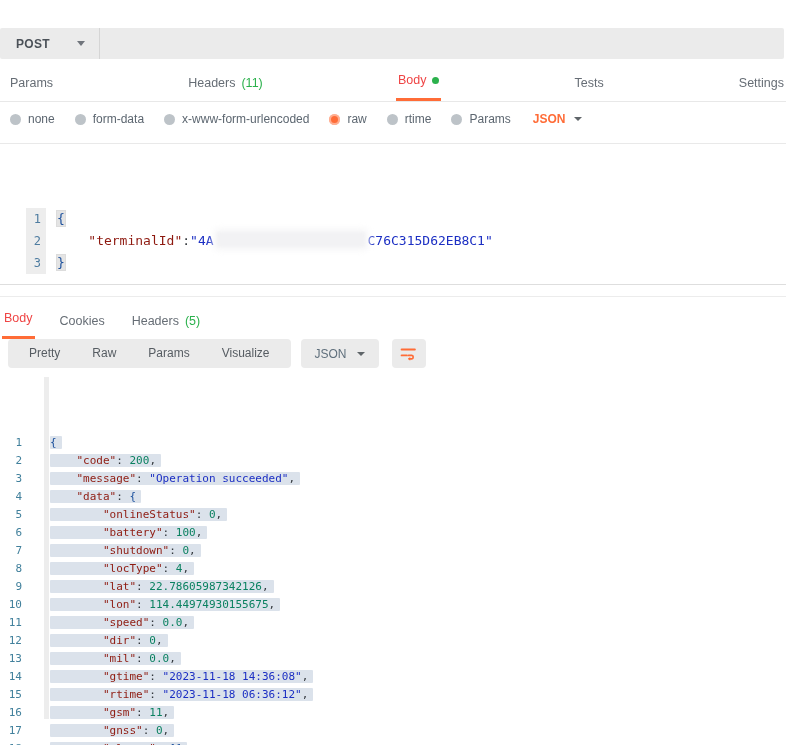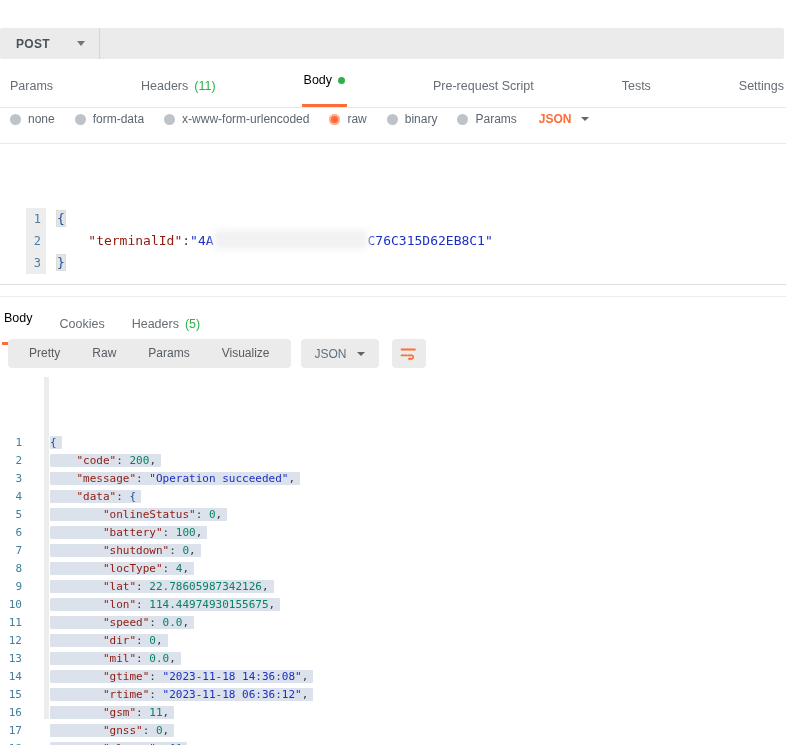--- a/index.html
+++ b/index.html
@@ -20,21 +20,21 @@
   .method .m-label{font-size:12px;font-weight:bold;color:#4b5158;letter-spacing:.3px;}
   .caret{width:0;height:0;border-left:4px solid transparent;border-right:4px solid transparent;
     border-top:5px solid #70757c;display:inline-block;}
   .url-text{flex:1;padding-left:13px;font-size:12.5px;color:#4b5158;white-space:nowrap;overflow:hidden;}
 
   
   .req-tabs{position:absolute;top:59px;left:0;width:786px;display:flex;gap:23px;
     padding-left:8px;border-bottom:1px solid #e8e8e8;justify-content:space-between;}
   .tab{display:inline-flex;align-items:center;gap:6px;padding:14px 2px 9px;font-size:12.5px;
     color:#666d75;cursor:pointer;white-space:nowrap;}
-  .tab.active{color:#000000;border-bottom:3px solid var(--accent);padding-bottom:17px;}
+  .tab.active{color:#ef4444;border-bottom:3px solid var(--accent);padding-bottom:11px;}
   .dot{width:7px;height:7px;border-radius:50%;background:var(--green);display:inline-block;}
   .count{color:var(--green);}
 
   
   .body-type-row{position:absolute;top:101px;left:0;width:672px;height:36px;display:flex;
     align-items:center;gap:20px;padding-left:10px;}
   .radio{display:inline-flex;align-items:center;gap:7px;cursor:pointer;}
   .rb{width:11px;height:11px;border-radius:50%;background:#bdc3c8;display:inline-block;}
   .radio.selected .rb{background:var(--accent);box-shadow:inset 0 0 0 2px rgba(255,255,255,.45);}
   .radio .r-label{font-size:12px;color:#5c6670;}
@@ -106,23 +106,20 @@
       </span>
     <span class="tab">
         <span>Headers</span>
         <span class="count">(11)</span>
       </span>
     <span class="tab active">
         <span>Body</span>
         <span class="dot"></span>
       </span>
     <span class="tab">
-        <span>Pre-request Script</span>
-      </span>
-    <span class="tab">
         <span>Tests</span>
       </span>
     <span class="tab">
         <span>Settings</span>
       </span>
   </div>
 
   <div class="body-type-row">
     <span class="radio">
         <span class="rb"></span>
@@ -135,21 +132,21 @@
     <span class="radio">
         <span class="rb"></span>
         <span class="r-label">x-www-form-urlencoded</span>
       </span>
     <span class="radio selected">
         <span class="rb"></span>
         <span class="r-label">raw</span>
       </span>
     <span class="radio">
         <span class="rb"></span>
-        <span class="r-label">binary</span>
+        <span class="r-label">rtime</span>
       </span>
     <span class="radio">
         <span class="rb"></span>
         <span class="r-label">Params</span>
       </span>
     <span class="lang-select">
       <span class="lang">JSON</span>
       <span class="caret-sm"></span>
     </span>
   </div>

